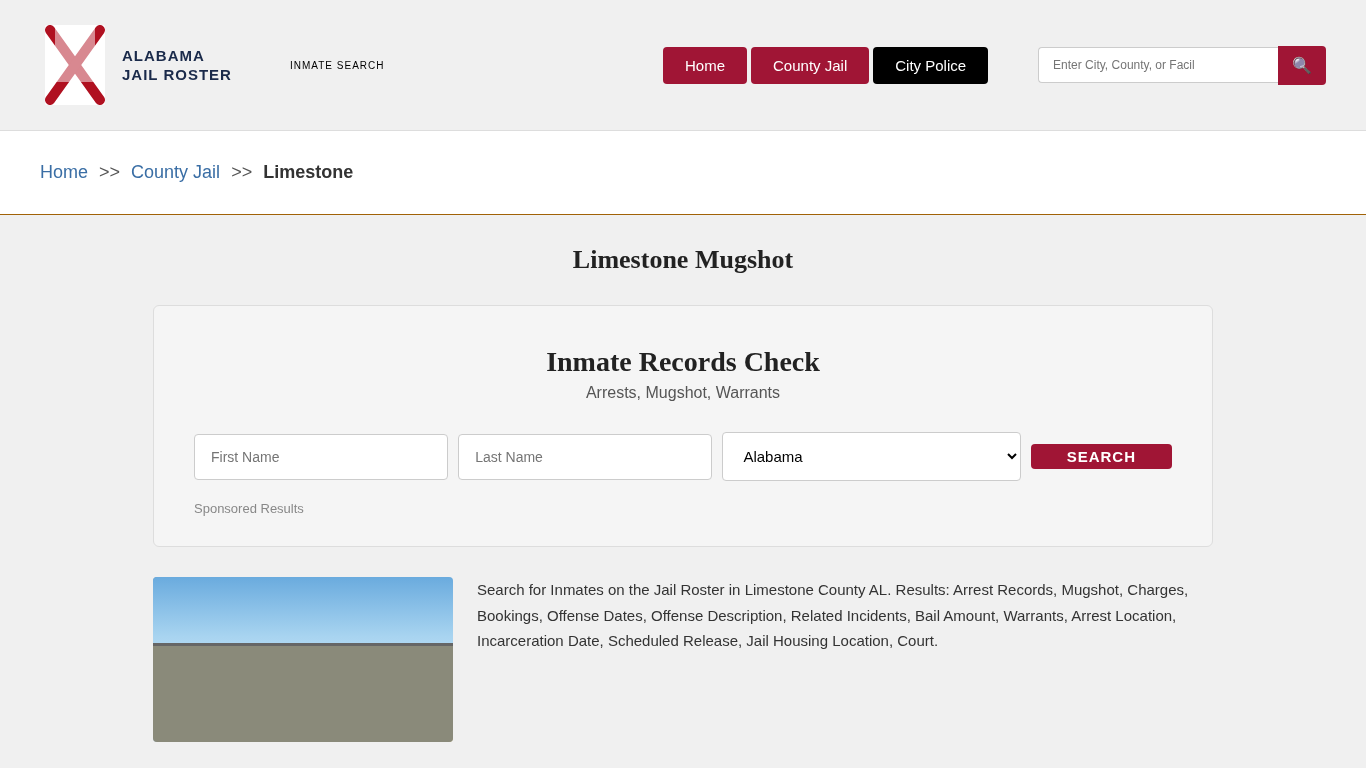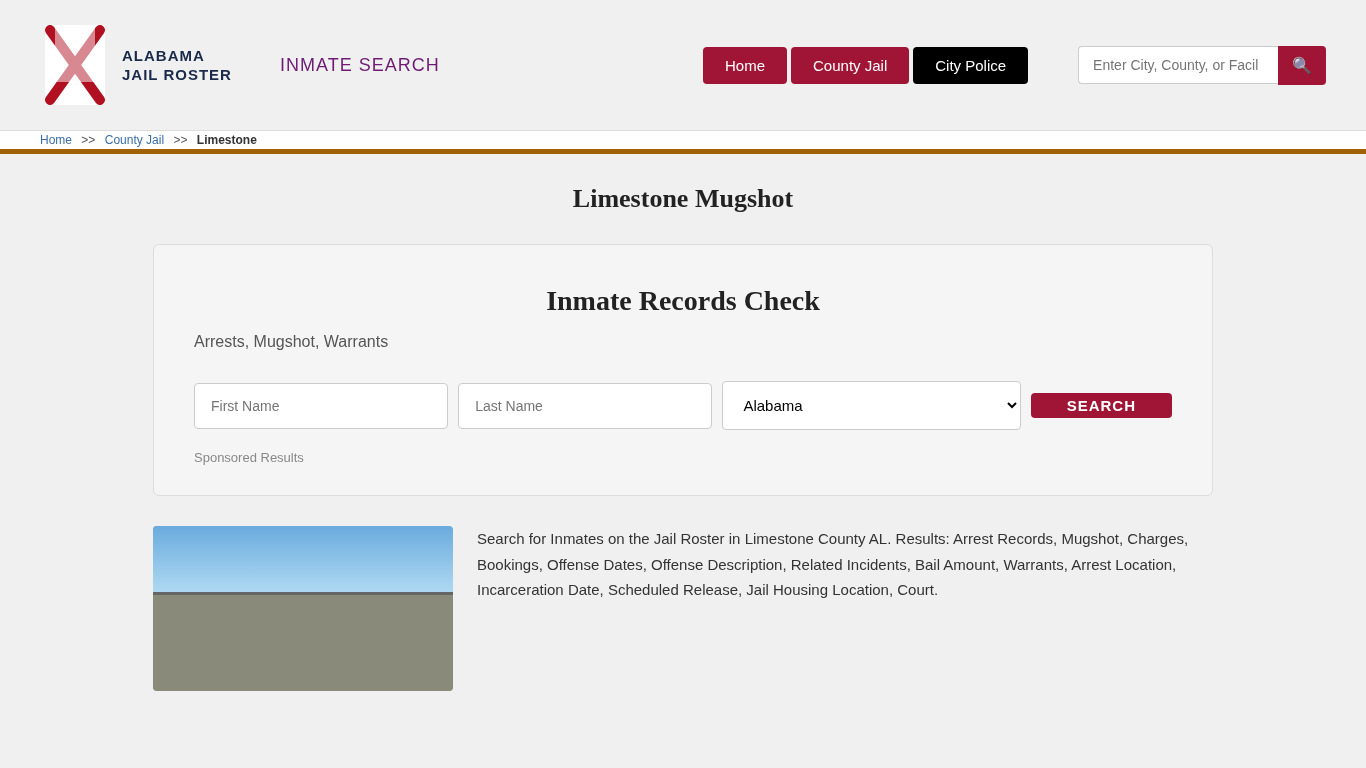--- a/index.html
+++ b/index.html
@@ -29,24 +29,24 @@
     }
     .logo-text {
       font-size: 15px;
       font-weight: bold;
       color: #1a2a4a;
       text-transform: uppercase;
       line-height: 1.3;
       letter-spacing: 1px;
     }
     .inmate-search-label {
-      font-size: 18px;
-      color: #701a75;
+      font-size: 10px;
+      color: #000000;
       letter-spacing: 1px;
-      margin-left: 10px;
+      margin-left: 20px;
     }
     .nav-buttons {
       display: flex;
       gap: 4px;
       margin-left: auto;
     }
     .nav-btn {
       padding: 10px 22px;
       border: none;
       border-radius: 4px;
@@ -69,40 +69,40 @@
     .search-area {
       display: flex;
       align-items: center;
       margin-left: 20px;
     }
     .search-input-header {
       padding: 10px 14px;
       border: 1px solid #ccc;
       border-right: none;
       border-radius: 4px 0 0 4px;
-      font-size: 14px;
-      width: 200px;
+      font-size: 12px;
+      width: 240px;
       background: #fff;
     }
     .search-btn-header {
       background: #a01535;
       color: #fff;
       border: none;
       padding: 10px 14px;
       border-radius: 0 4px 4px 0;
       cursor: pointer;
       font-size: 16px;
     }
 
     
     .breadcrumb {
       background: #fff;
-      padding: 2px 40px;
-      font-size: 12px;
-      border-bottom: 5px solid #a16207;
+      padding: 31px 40px;
+      font-size: 18px;
+      border-bottom: 1px solid #a16207;
     }
     .breadcrumb a {
       color: #3a6ea5;
       text-decoration: none;
     }
     .breadcrumb .sep { color: #555; margin: 0 6px; }
     .breadcrumb .current { font-weight: bold; color: #333; }
 
     
     .main-content {
@@ -127,24 +127,24 @@
       border-radius: 6px;
       padding: 40px 40px 30px;
       margin-bottom: 30px;
     }
     .records-box h2 {
       text-align: center;
       font-size: 28px;
       font-weight: bold;
       color: #222;
       font-family: Georgia, serif;
-      margin-bottom: 16px;
+      margin-bottom: 6px;
     }
     .records-box .subtitle {
-      text-align: left;
+      text-align: center;
       font-size: 16px;
       color: #555;
       margin-bottom: 30px;
     }
     .search-form {
       display: flex;
       gap: 10px;
       align-items: center;
     }
     .search-form input {

